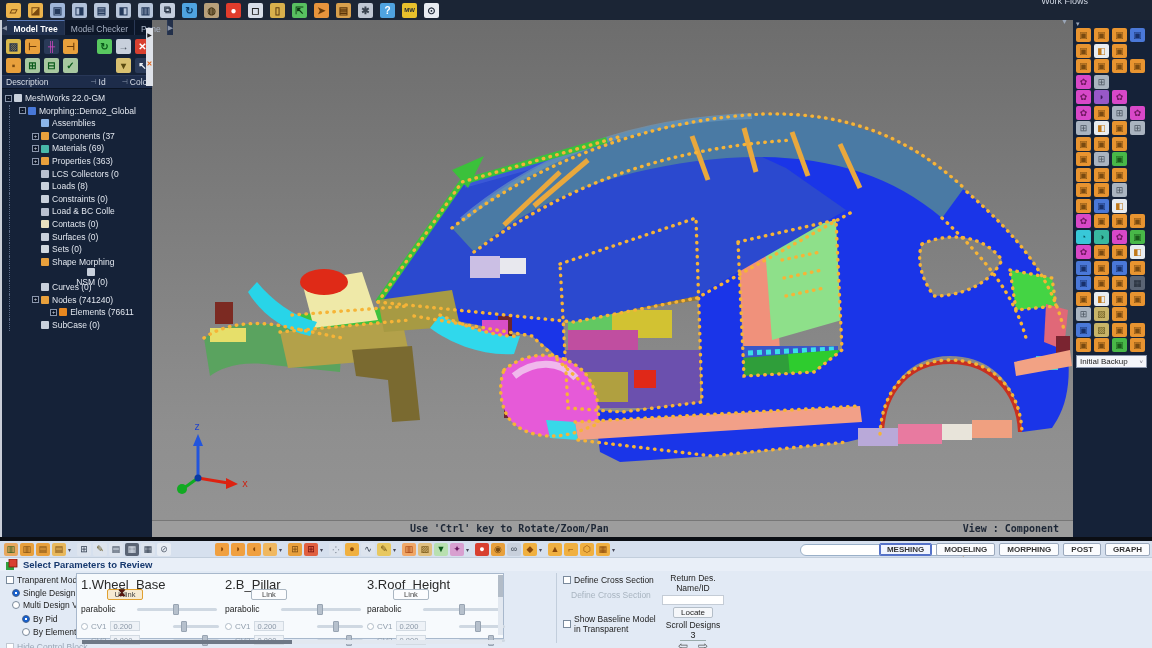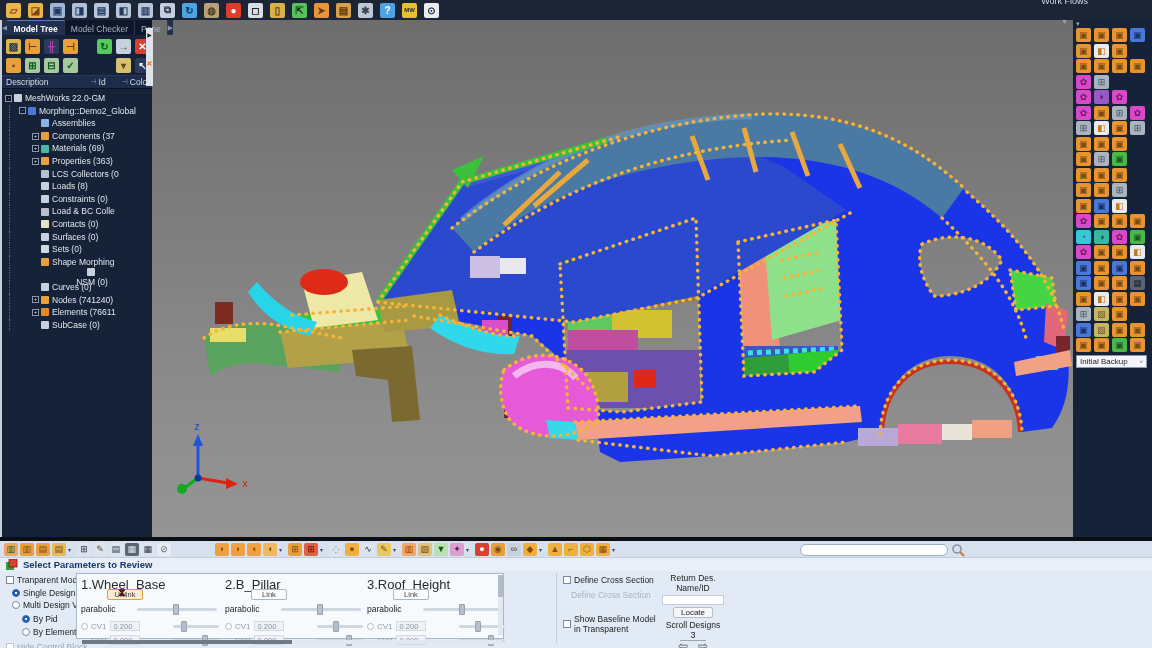--- a/index.html
+++ b/index.html
@@ -270,21 +270,21 @@
       <div class="trow tree-stem" style="padding-left: 22px; margin-left: 4px;">
         <span style="width: 9px; flex: 0 0 auto;"></span>
         <span class="tic" style="background: rgb(200, 208, 220);"></span>
         <span>Curves (0)</span>
       </div>
       <div class="trow tree-stem" style="padding-left: 22px; margin-left: 4px;">
         <span class="exp">+</span>
         <span class="tic" style="background: rgb(232, 160, 60);"></span>
         <span>Nodes (741240)</span>
       </div>
-      <div class="trow tree-stem" style="padding-left: 22px; margin-left: 4px;">
+      <div class="trow tree-stem" style="padding-left: 22px; margin-left: 4px; justify-content: center;">
         <span class="exp">+</span>
         <span class="tic" style="background: rgb(232, 136, 32);"></span>
         <span>Elements (76611</span>
       </div>
       <div class="trow tree-stem" style="padding-left: 22px; margin-left: 4px;">
         <span style="width: 9px; flex: 0 0 auto;"></span>
         <span class="tic" style="background: rgb(200, 208, 220);"></span>
         <span>SubCase (0)</span>
       </div>
     </div>
@@ -416,20 +416,24 @@
       <polygon points="46,414 41,426 51,426" fill="#2255dd"></polygon>
       <text x="42" y="410" font-size="10" fill="#2244cc" font-family="DejaVu Sans Mono, monospace">z</text>
       <line x1="46" y1="458" x2="76" y2="463" stroke="#dd2211" stroke-width="3"></line>
       <polygon points="86,464 74,458 74,469" fill="#dd2211"></polygon>
       <text x="90" y="467" font-size="10" fill="#cc2211" font-family="DejaVu Sans Mono, monospace">x</text>
       <line x1="46" y1="458" x2="32" y2="468" stroke="#11aa22" stroke-width="3"></line>
       <circle cx="30" cy="469" r="5" fill="#11aa22"></circle>
       <circle cx="46" cy="458" r="3.5" fill="#0a3aa0"></circle>
     </g>
   </svg>
+  <div id="status-bar" class="abs">
+    <span id="hint-text" class="abs">Use 'Ctrl' key to Rotate/Zoom/Pan</span>
+    <span id="view-label" class="abs">View : Component</span>
+  </div>
 </div>
 
 <div id="right-panel" class="abs">
   <div id="rp-caret">▾</div>
   <div id="rp-grid">
       <div class="rg-row">
         <span class="gic" style="background: rgb(232, 148, 48); color: rgb(122, 74, 16);">▣</span>
         <span class="gic" style="background: rgb(232, 148, 48); color: rgb(122, 74, 16);">▣</span>
         <span class="gic" style="background: rgb(232, 148, 48); color: rgb(122, 74, 16);">▣</span>
         <span class="gic" style="background: rgb(74, 120, 216); color: rgb(24, 48, 106);">▣</span>
@@ -598,20 +602,27 @@
       <span class="bic" style="background: rgb(240, 176, 64); color: rgb(138, 72, 8);">▦</span>
       <span class="bcaret">▾</span>
     </span>
   <span id="search-wrap">
     <input id="search-input" placeholder="" style="">
     <svg width="14" height="14">
       <circle cx="6" cy="6" r="4" fill="none" stroke="#8a96a8" stroke-width="1.6"></circle>
       <line x1="9" y1="9" x2="13" y2="13" stroke="#c08030" stroke-width="2"></line>
     </svg>
   </span>
+  <span id="mode-tabs">
+      <span class="mtab active">MESHING</span>
+      <span class="mtab">MODELING</span>
+      <span class="mtab">MORPHING</span>
+      <span class="mtab">POST</span>
+      <span class="mtab">GRAPH</span>
+    </span>
 </div>
 
 <div id="params-header" class="abs">
   <svg width="13" height="12">
     <rect x="1" y="3" width="8" height="8" fill="#30a040"></rect>
     <rect x="4" y="0" width="8" height="8" fill="#d84030" stroke="#801808" stroke-width="0.8"></rect>
   </svg>
   <span class="lbl">Select Parameters to Review</span>
 </div>
 

